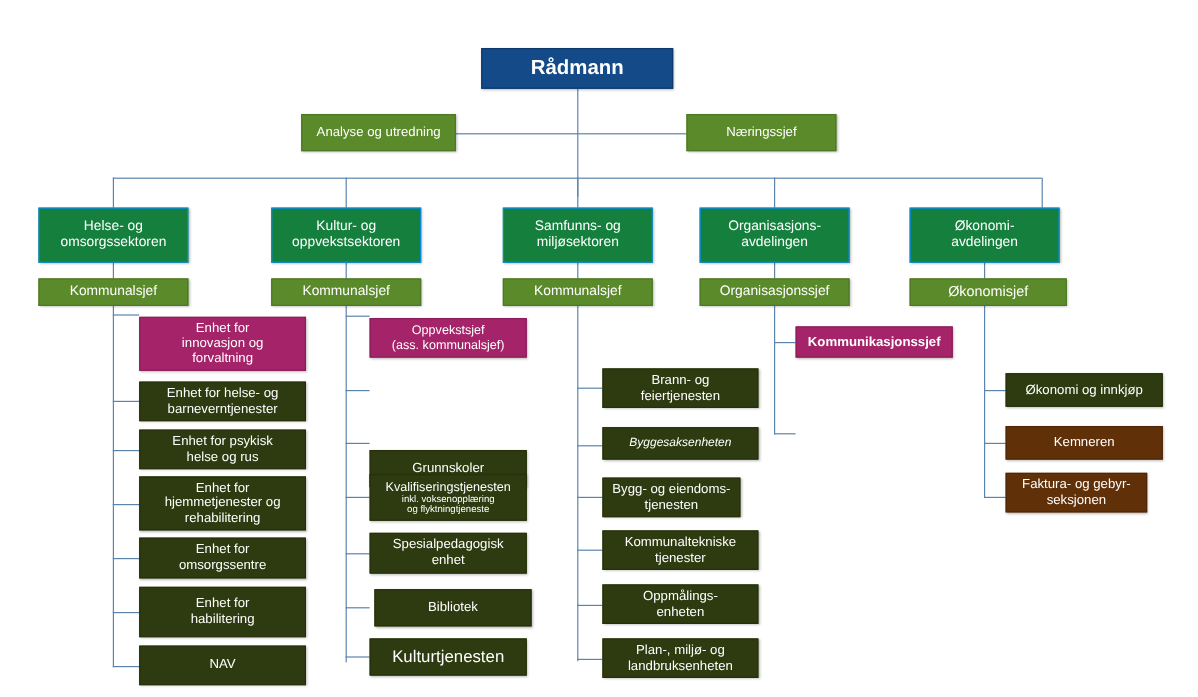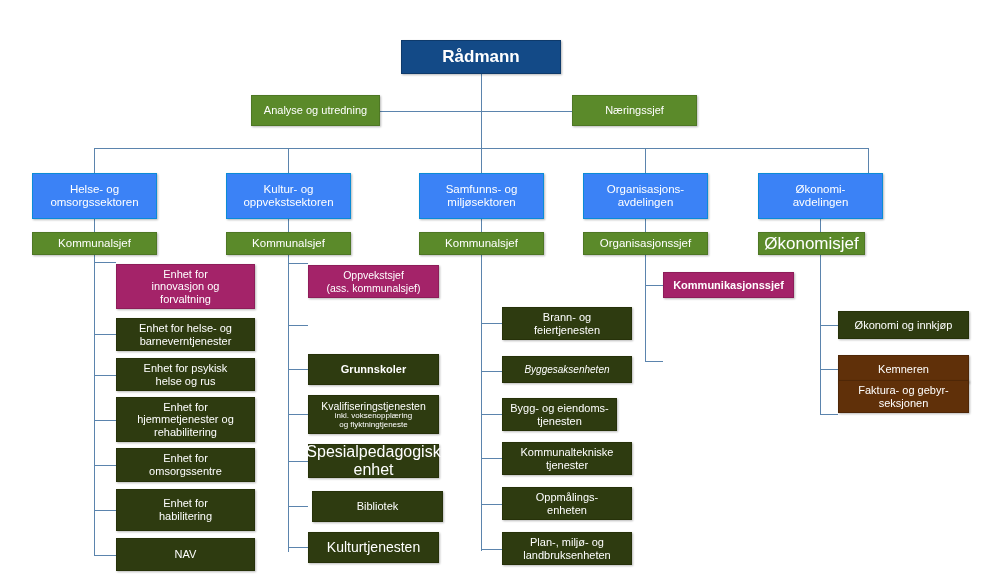--- a/index.html
+++ b/index.html
@@ -23,21 +23,21 @@
     justify-content: center;
     text-align: center;
     color: #ffffff;
     line-height: 1.15;
     padding: 2px 3px;
     border: 1px solid rgba(255,255,255,0.35);
     box-shadow: 1px 1px 2px rgba(0,0,0,0.28);
     white-space: pre-line;
   }
   .node.navy   { background: #134a87; border-color: #0e3a6b; }
-  .node.blue   { background: #3b82f6; border-color: #0b8bd6; }
+  .node.blue   { background: #15803d; border-color: #0b8bd6; }
   .node.green  { background: #5b8a2a; border-color: #4e7724; }
   .node.magenta{ background: #a42369; border-color: #8d1d59; }
   .node.dark   { background: #2e3b10; border-color: #263109; }
   .node.brown  { background: #603009; border-color: #4f2707; }
 
   .node .sub {
     display: block;
     font-size: 8px;
     line-height: 1.1;
     font-weight: normal;
@@ -132,27 +132,27 @@
   <div class="node dark" style="left:116px; top:489px; width:139px; height:42px; font-size:11px;">Enhet for
 habilitering</div>
   <div class="node dark" style="left:116px; top:538px; width:139px; height:33px; font-size:11px;">NAV</div>
 
   <div class="node blue" style="left:226px; top:173px; width:125px; height:46px; font-size:11.5px;">Kultur- og
 oppvekstsektoren</div>
   <div class="node green" style="left:226px; top:232px; width:125px; height:23px; font-size:11.5px;">Kommunalsjef</div>
 
   <div class="node magenta" style="left:308px; top:265px; width:131px; height:33px; font-size:10.5px;">Oppvekstsjef
 (ass. kommunalsjef)</div>
-  <div class="node dark" style="left:308px; top:354px; width:131px; height:31px; font-size:11px;font-weight:bold;">Grunnskoler</div>
+  <div class="node dark" style="left:308px; top:375px; width:131px; height:31px; font-size:11px;">Grunnskoler</div>
   <div class="node dark" style="left:308px; top:395px; width:131px; height:39px; flex-direction:column; font-size:10.5px;">
     <span>Kvalifiseringstjenesten</span>
     <span class="sub">inkl. voksenopplæring
 og flyktningtjeneste</span>
   </div>
-  <div class="node dark" style="left:308px; top:444px; width:131px; height:34px; font-size:16px;">Spesialpedagogisk
+  <div class="node dark" style="left:308px; top:444px; width:131px; height:34px; font-size:11px;">Spesialpedagogisk
 enhet</div>
   <div class="node dark" style="left:312px; top:491px; width:131px; height:31px; font-size:11px;">Bibliotek</div>
   <div class="node dark" style="left:308px; top:532px; width:131px; height:31px; font-size:14px;">Kulturtjenesten</div>
 
   <div class="node blue" style="left:419px; top:173px; width:125px; height:46px; font-size:11.5px;">Samfunns- og
 miljøsektoren</div>
   <div class="node green" style="left:419px; top:232px; width:125px; height:23px; font-size:11.5px;">Kommunalsjef</div>
 
   <div class="node dark" style="left:502px; top:307px; width:130px; height:33px; font-size:11px;">Brann- og
 feiertjenesten</div>
@@ -167,20 +167,20 @@
 landbruksenheten</div>
 
   <div class="node blue" style="left:583px; top:173px; width:125px; height:46px; font-size:11.5px;">Organisasjons-
 avdelingen</div>
   <div class="node green" style="left:583px; top:232px; width:125px; height:23px; font-size:11.5px;">Organisasjonssjef</div>
 
   <div class="node magenta" style="left:663px; top:272px; width:131px; height:26px; font-size:11px; font-weight:bold;">Kommunikasjonssjef</div>
 
   <div class="node blue" style="left:758px; top:173px; width:125px; height:46px; font-size:11.5px;">Økonomi-
 avdelingen</div>
-  <div class="node green" style="left:758px; top:232px; width:107px; height:23px; font-size:17px;">Økonomisjef</div>
+  <div class="node green" style="left:758px; top:232px; width:131px; height:23px; font-size:12px;">Økonomisjef</div>
 
   <div class="node dark" style="left:838px; top:311px; width:131px; height:28px; font-size:11px;">Økonomi og innkjøp</div>
   <div class="node brown" style="left:838px; top:355px; width:131px; height:28px; font-size:11px;">Kemneren</div>
-  <div class="node brown" style="left:838px; top:380px; width:131px; height:33px; font-size:11px;">Faktura- og gebyr-
+  <div class="node brown" style="left:838px; top:394px; width:118px; height:33px; font-size:11px;">Faktura- og gebyr-
 seksjonen</div>
 
 </div>
 
 </body></html>

